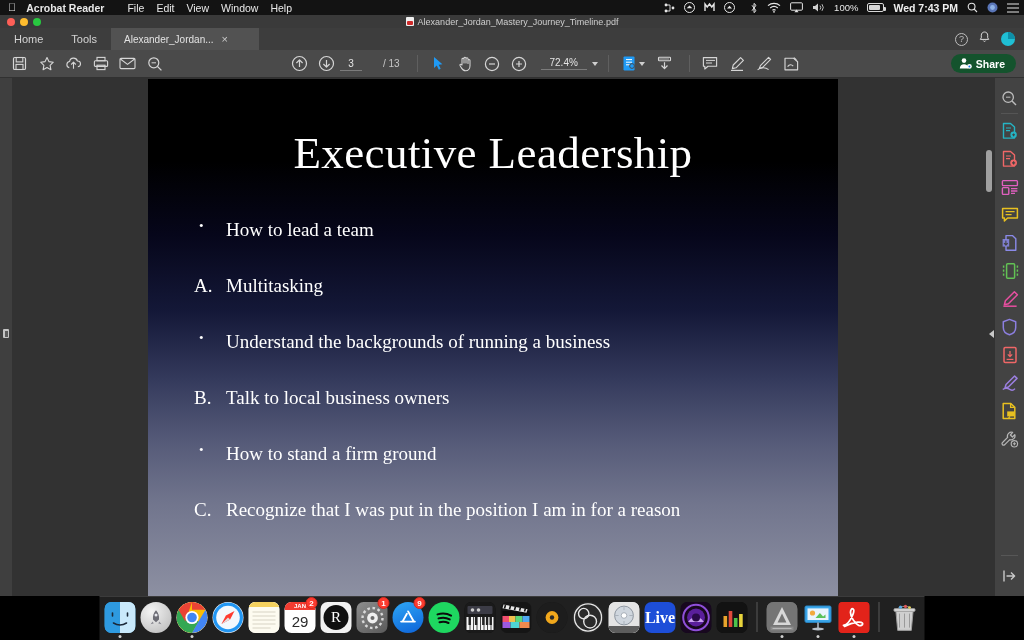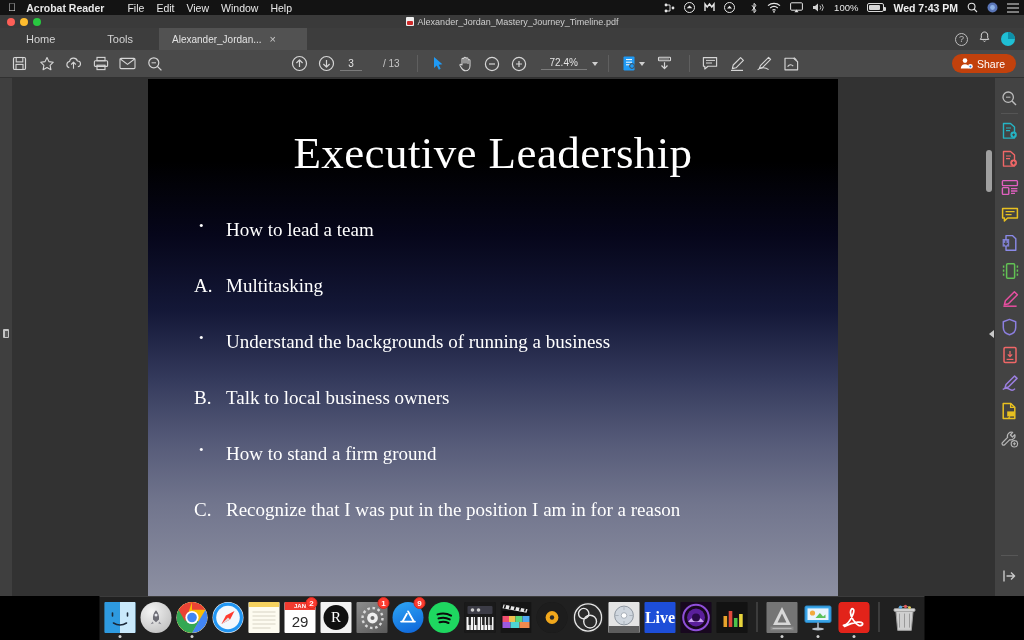--- a/index.html
+++ b/index.html
@@ -33,21 +33,21 @@
   .tl.r{ background:#fe5f57; } .tl.y{ background:#febc2e; } .tl.g{ background:#28c840; }
   .doc-title { font-size:9px; color:#cfcfcf; display:flex; align-items:center; gap:4px; }
   .pdf-mini { width:8px; height:9px; background:#f0f0f0; border-radius:1px; position:relative; display:inline-block; }
   .pdf-mini::after { content:""; position:absolute; left:1px; bottom:1px; width:6px; height:4px; background:#cf2b2b; border-radius:1px; }
 
   
   .tabbar {
     position:absolute; top:28px; left:0; width:1024px; height:22px;
     background:#3d3d3d; display:flex; align-items:stretch;
   }
-  .tbtn { display:flex; align-items:center; padding:0 26px; color:#d4d4d4; font-size:11px; }
+  .tbtn { display:flex; align-items:center; padding:0 14px; color:#d4d4d4; font-size:11px; }
   .dtab {
     display:flex; align-items:center; gap:8px; padding:0 9px 0 13px;
     background:#525252; color:#e3e3e3; font-size:10px; min-width:148px;
   }
   .dtab .x { font-size:11px; color:#c9c9c9; line-height:1; }
   .tab-right { margin-left:auto; display:flex; align-items:center; gap:11px; padding-right:9px; }
   .circ-icon { width:13px; height:13px; border:1.2px solid #bdbdbd; border-radius:50%; color:#bdbdbd; font-size:9px; display:flex; align-items:center; justify-content:center; }
   .bell { color:#d8d8d8; font-size:12px; }
   .avatar { width:14px; height:14px; border-radius:50%; background:#1fbfd4; position:relative; overflow:hidden; }
   .avatar::after { content:""; position:absolute; left:7px; top:0; width:7px; height:7px; background:#0e8fa8; }
@@ -62,23 +62,23 @@
   .ti svg { display:block; }
   .tsep { width:1px; height:17px; background:#5f5f5f; margin:0 7px; }
   .pagenum {
     width:22px; height:15px; border-bottom:1px solid #7b7b7b; color:#e6e6e6;
     font-size:10px; display:flex; align-items:center; justify-content:center;
   }
   .pagetot { color:#c6c6c6; font-size:10px; margin-left:21px; }
   .zoomval { color:#e4e4e4; font-size:10px; border-bottom:1px solid #7b7b7b; width:46px; text-align:center; padding-bottom:1px; }
   .caret { width:0;height:0;border-left:3.5px solid transparent;border-right:3.5px solid transparent;border-top:4px solid #cfcfcf; margin-left:5px; }
   .share-btn {
-    position:absolute; right:8px; top:4px; height:19px; background:#c2410c; color:#fff;
+    position:absolute; right:8px; top:4px; height:19px; background:#14532d; color:#fff;
     border-radius:10px; display:flex; align-items:center; gap:4px; padding:0 11px 0 8px;
-    font-size:10.5px; font-weight:normal;
+    font-size:10.5px; font-weight:bold;
   }
 
   
   .viewer { position:absolute; top:78px; left:0; width:1024px; height:518px; background:#323232; }
   .leftstrip { position:absolute; left:0; top:0; width:12px; height:518px; background:#3f3f3f; }
   .leftstrip .handle { position:absolute; left:3px; top:251px; width:6px; height:9px; background:#c4c4c4; border-radius:1px; }
   .leftstrip .handle::after{ content:""; position:absolute; left:1.5px; top:1.5px; width:3px; height:6px; background:#5c5c5c; }
 
   .pagearea { position:absolute; left:12px; top:0; width:963px; height:518px; overflow:hidden;text-decoration:underline; }
 
@@ -114,21 +114,21 @@
 
   
   .dockwrap { position:absolute; left:0; bottom:0; width:1024px; height:44px; background:#000; }
   .dock {
     position:absolute; left:50%; transform:translateX(-50%); bottom:0;
     height:44px; background:rgba(58,58,58,0.55);
     display:flex; align-items:flex-end; padding:0 4px 2px 4px; gap:3px;
     border-top:1px solid rgba(255,255,255,0.12);
   }
   .dockitem { width:33px; height:40px; display:flex; flex-direction:column; align-items:center; justify-content:flex-end; position:relative; }
-  .di { width:31px; height:31px; border-radius:1px; position:relative; overflow:hidden; display:flex; align-items:center; justify-content:center; font-size:9px; color:#fff; }
+  .di { width:31px; height:31px; border-radius:7px; position:relative; overflow:hidden; display:flex; align-items:center; justify-content:center; font-size:9px; color:#fff; }
   .rundot { width:3px; height:3px; border-radius:50%; background:#cfcfcf; margin-top:2px; }
   .rundot.off { background:transparent; }
   .badge {
     position:absolute; top:-1px; right:-1px; min-width:12px; height:12px; border-radius:6px;
     background:#fc3b2f; color:#fff; font-size:8px; font-weight:bold;
     display:flex; align-items:center; justify-content:center; border:1px solid #d8281d; z-index:5; padding:0 2px;
   }
   .docksep { width:1px; height:30px; background:rgba(255,255,255,0.25); margin:0 5px 6px 5px; }
 </style>
 </head>

